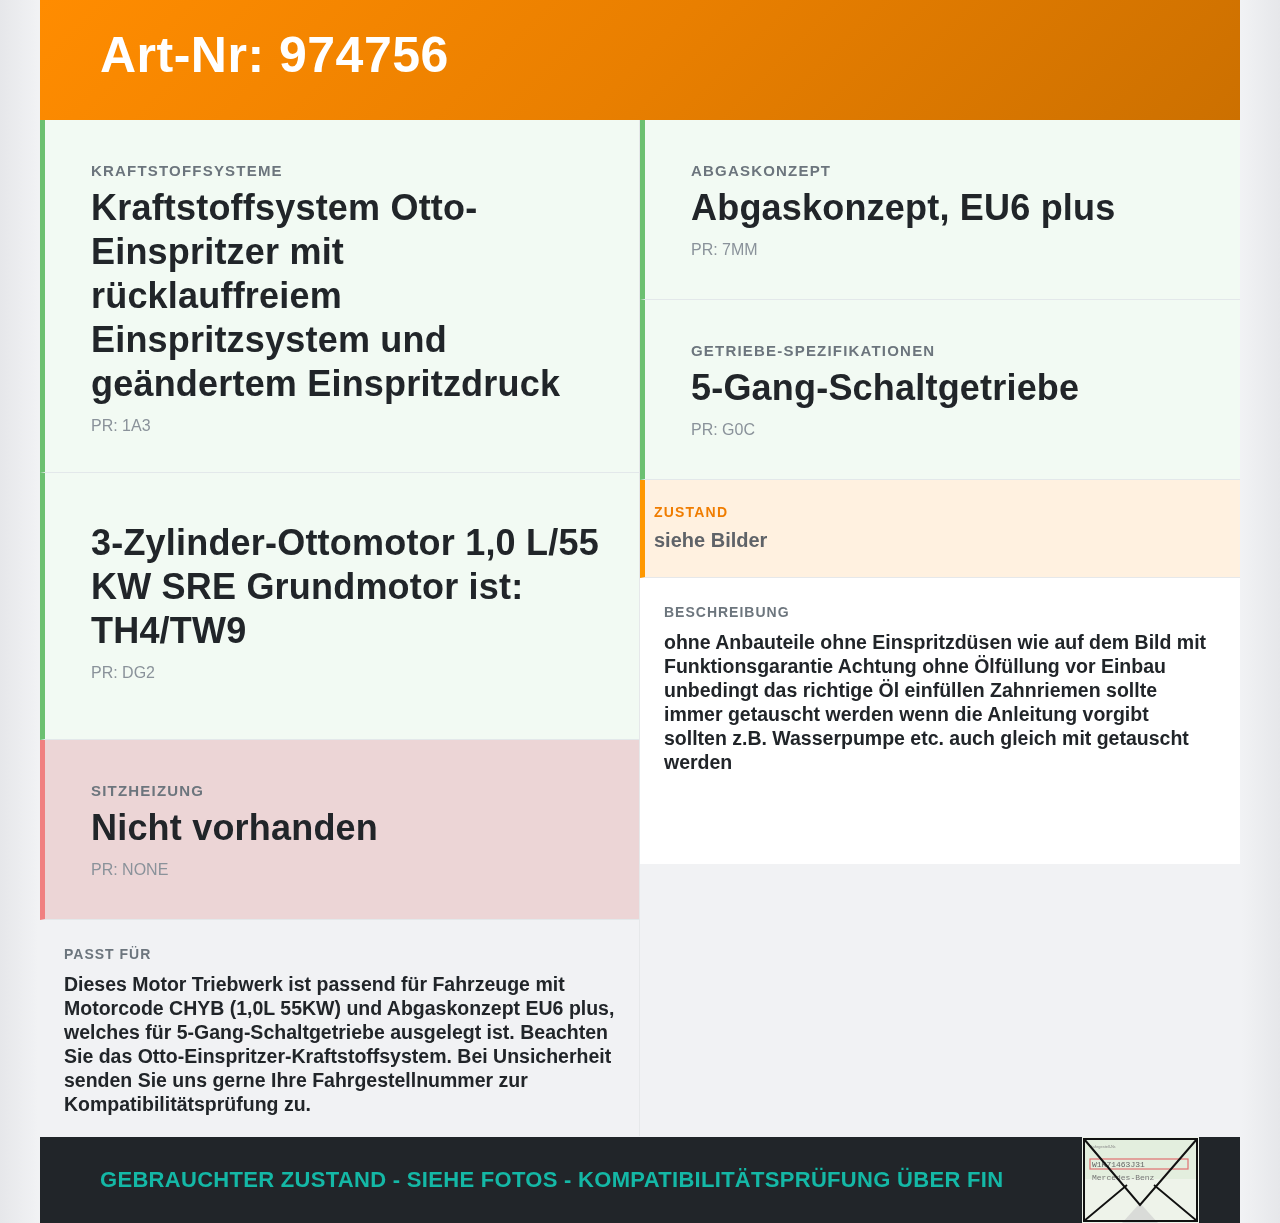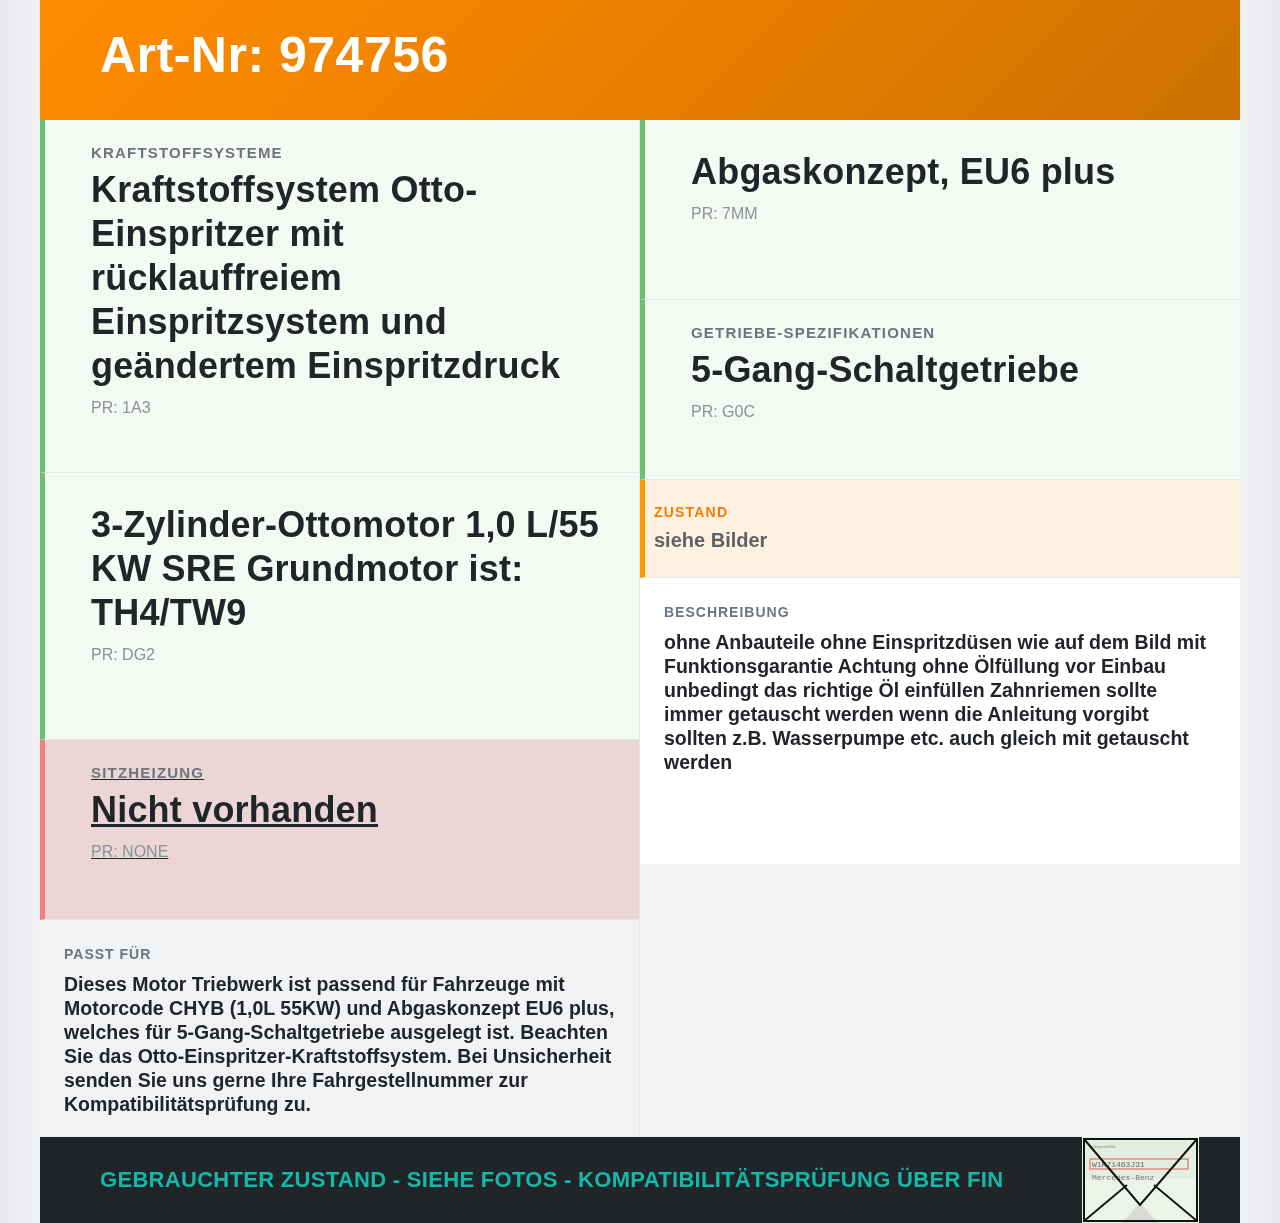--- a/index.html
+++ b/index.html
@@ -20,21 +20,21 @@
     }
     .header h1 {
       color: #ffffff; font-size: 50px; font-weight: 700; letter-spacing: 0.5px;
       margin-top: -10px;
     }
     .grid { display: flex; }
     .col { width: 600px; display: flex; flex-direction: column; }
     .col.left { border-right: 1px solid #e6e8ea; }
     .card {
       position: relative;
-      padding: 24px 40px 40px 46px;
+      padding: 42px 40px 40px 46px;
       border-bottom: 1px solid #e3e8ea;
     }
     .card.green { background: #f2faf3; border-left: 5px solid #6cc070; }
     .card.red { background: #ecd5d6; border-left: 5px solid #f08080; }
     .card .label {
       font-size: 15px; font-weight: 700; color: #6c757d; letter-spacing: 1.2px;
       text-transform: uppercase; line-height: 18px;
     }
     .card .value {
       margin-top: 6px; font-size: 36px; font-weight: 700; color: #212529;
@@ -83,33 +83,34 @@
     <div class="col left">
       <div class="card green" style="height:353px;">
         <div class="label">Kraftstoffsysteme</div>
         <div class="value">Kraftstoffsystem Otto-Einspritzer mit rücklauffreiem Einspritzsystem und geändertem Einspritzdruck</div>
         <div class="pr">PR: 1A3</div>
       </div>
       <div class="card green" style="height:267px;">
         <div class="value">3-Zylinder-Ottomotor 1,0 L/55 KW SRE Grundmotor ist: TH4/TW9</div>
         <div class="pr">PR: DG2</div>
       </div>
-      <div class="card red" style="height:180px;text-decoration:underline;">
+      <div class="card red" style="height:180px;">
         <div class="label">Sitzheizung</div>
         <div class="value">Nicht vorhanden</div>
         <div class="pr">PR: NONE</div>
       </div>
       <div class="textblock">
         <div class="label">Passt für</div>
         <div class="body">Dieses Motor Triebwerk ist passend für Fahrzeuge mit Motorcode CHYB (1,0L 55KW) und Abgaskonzept EU6 plus, welches für 5-Gang-Schaltgetriebe ausgelegt ist. Beachten Sie das Otto-Einspritzer-Kraftstoffsystem. Bei Unsicherheit senden Sie uns gerne Ihre Fahrgestellnummer zur Kompatibilitätsprüfung zu.</div>
       </div>
     </div>
 
     <div class="col right">
       <div class="card green" style="height:180px;">
+        <div class="label">Abgaskonzept</div>
         <div class="value">Abgaskonzept, EU6 plus</div>
         <div class="pr">PR: 7MM</div>
       </div>
       <div class="card green" style="height:180px;">
         <div class="label">Getriebe-Spezifikationen</div>
         <div class="value">5-Gang-Schaltgetriebe</div>
         <div class="pr">PR: G0C</div>
       </div>
       <div class="zustand">
         <div class="label">Zustand</div>

